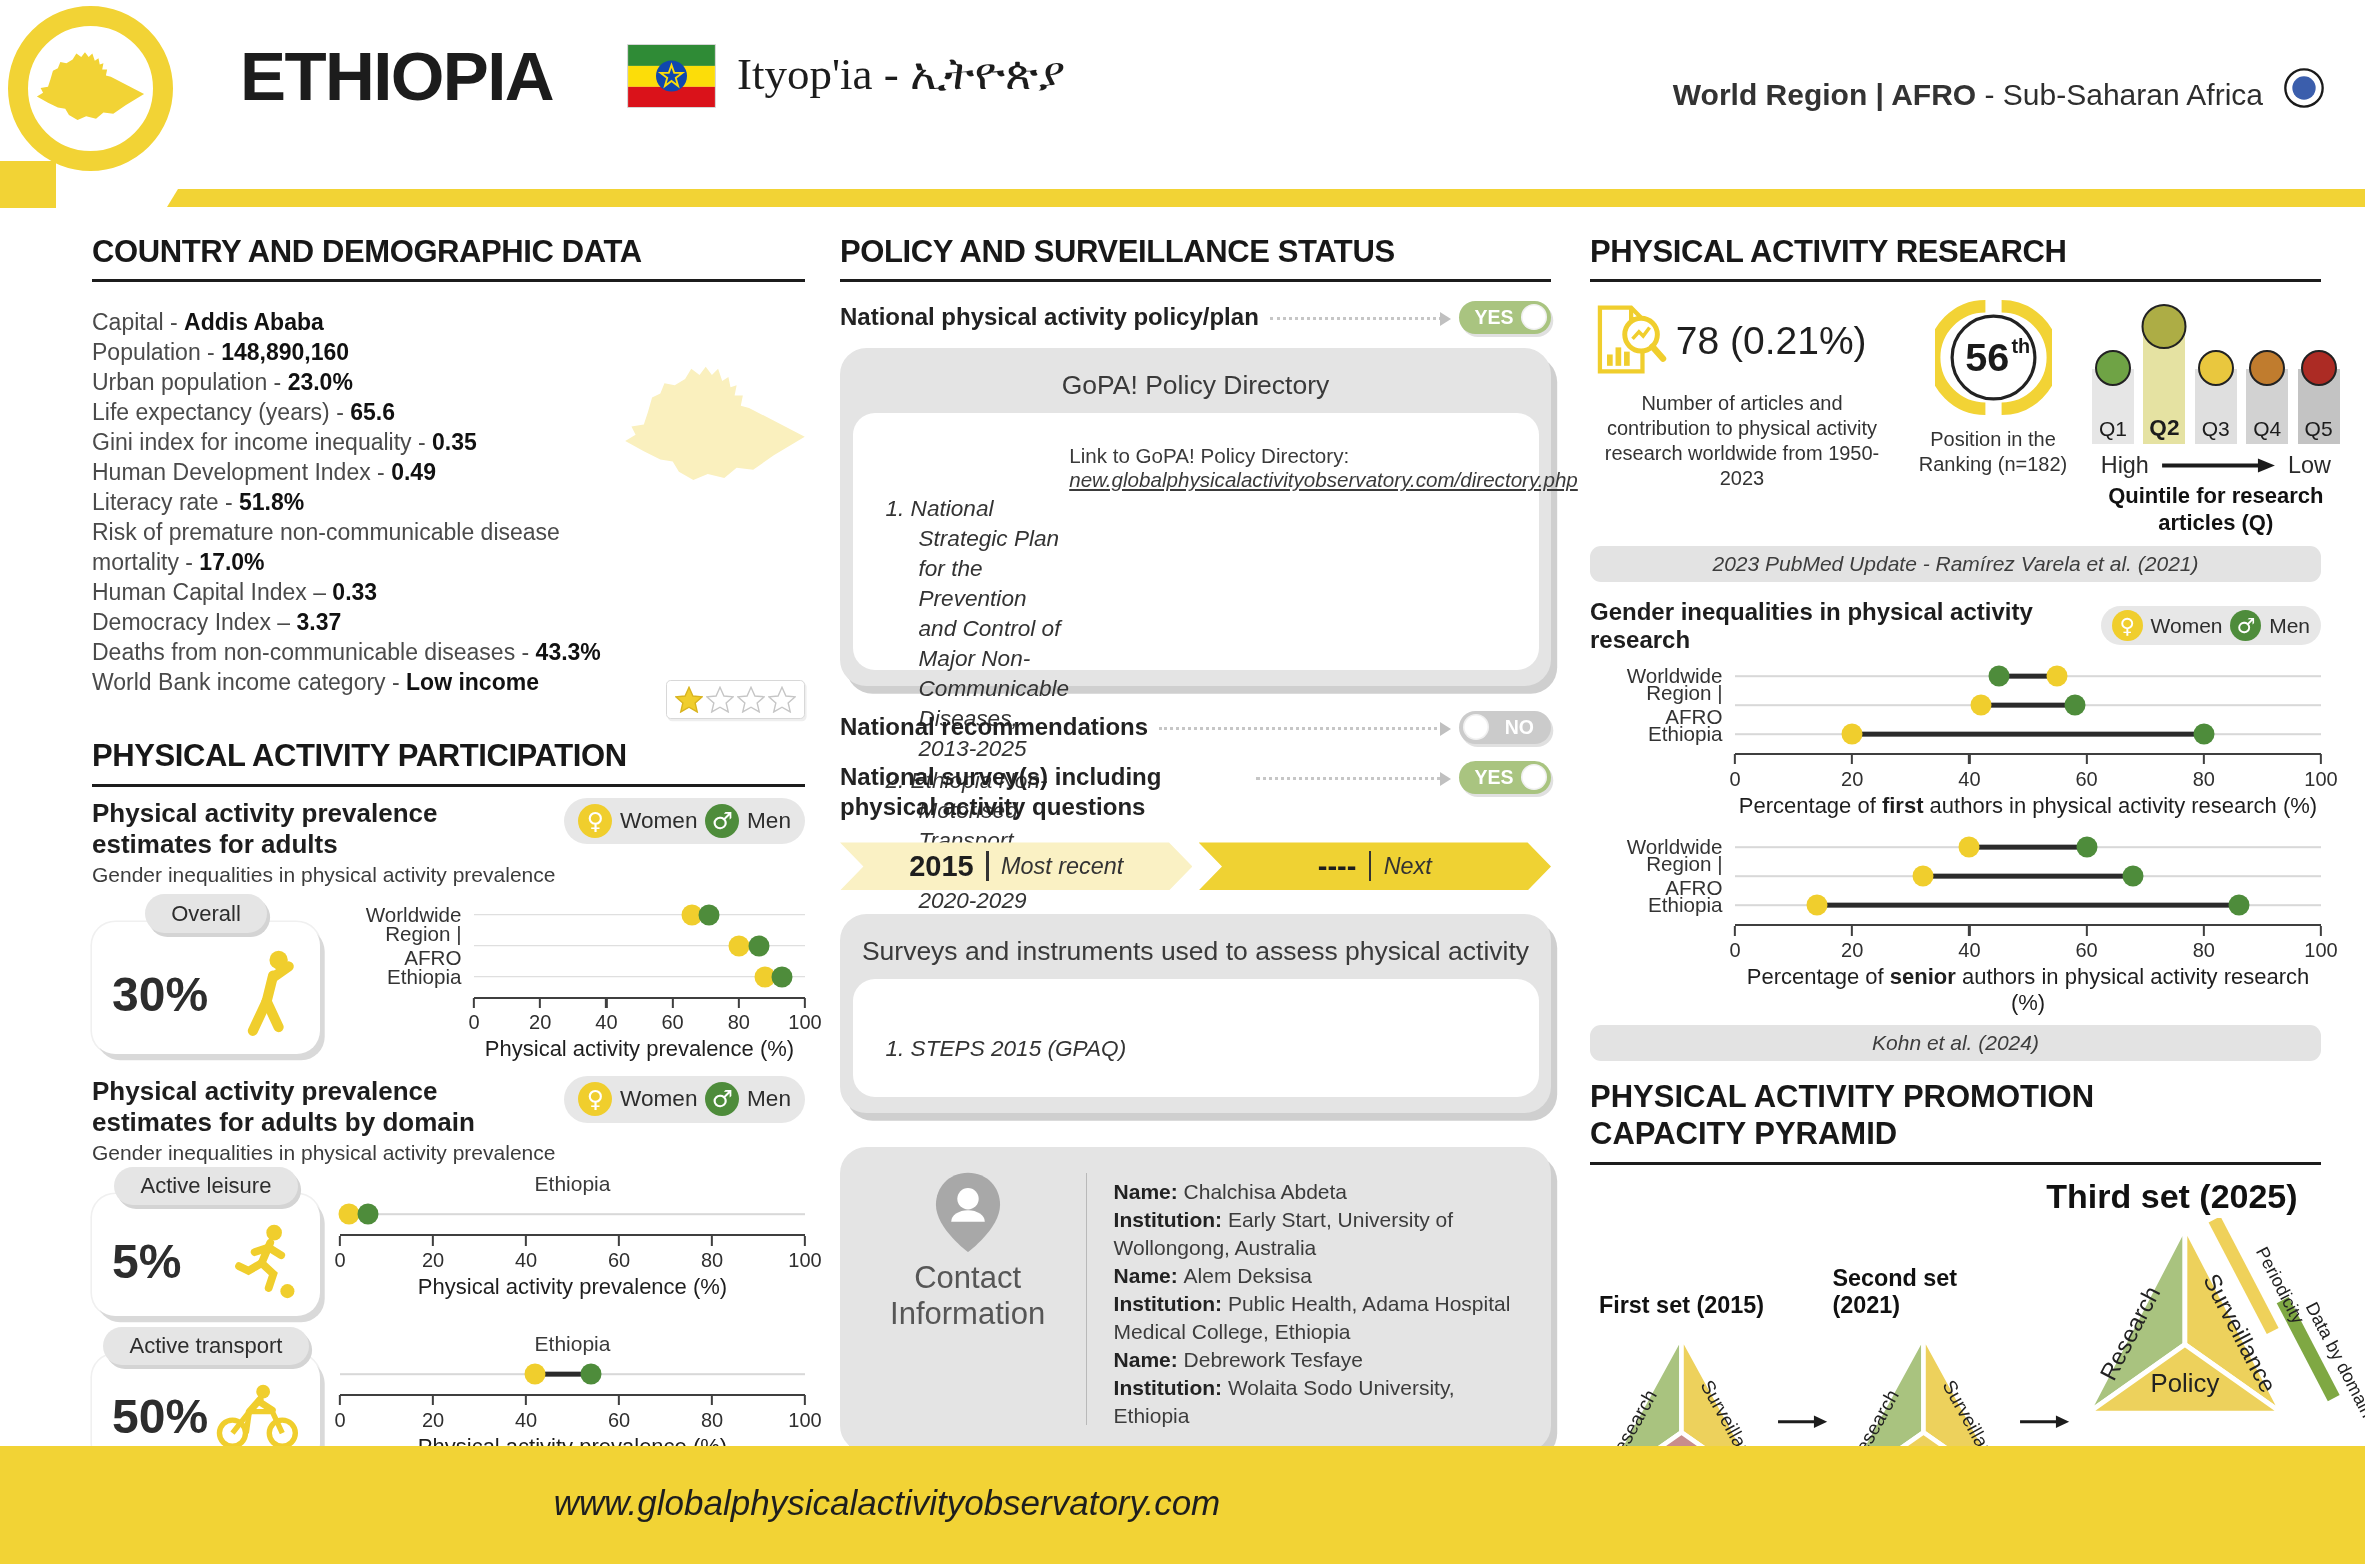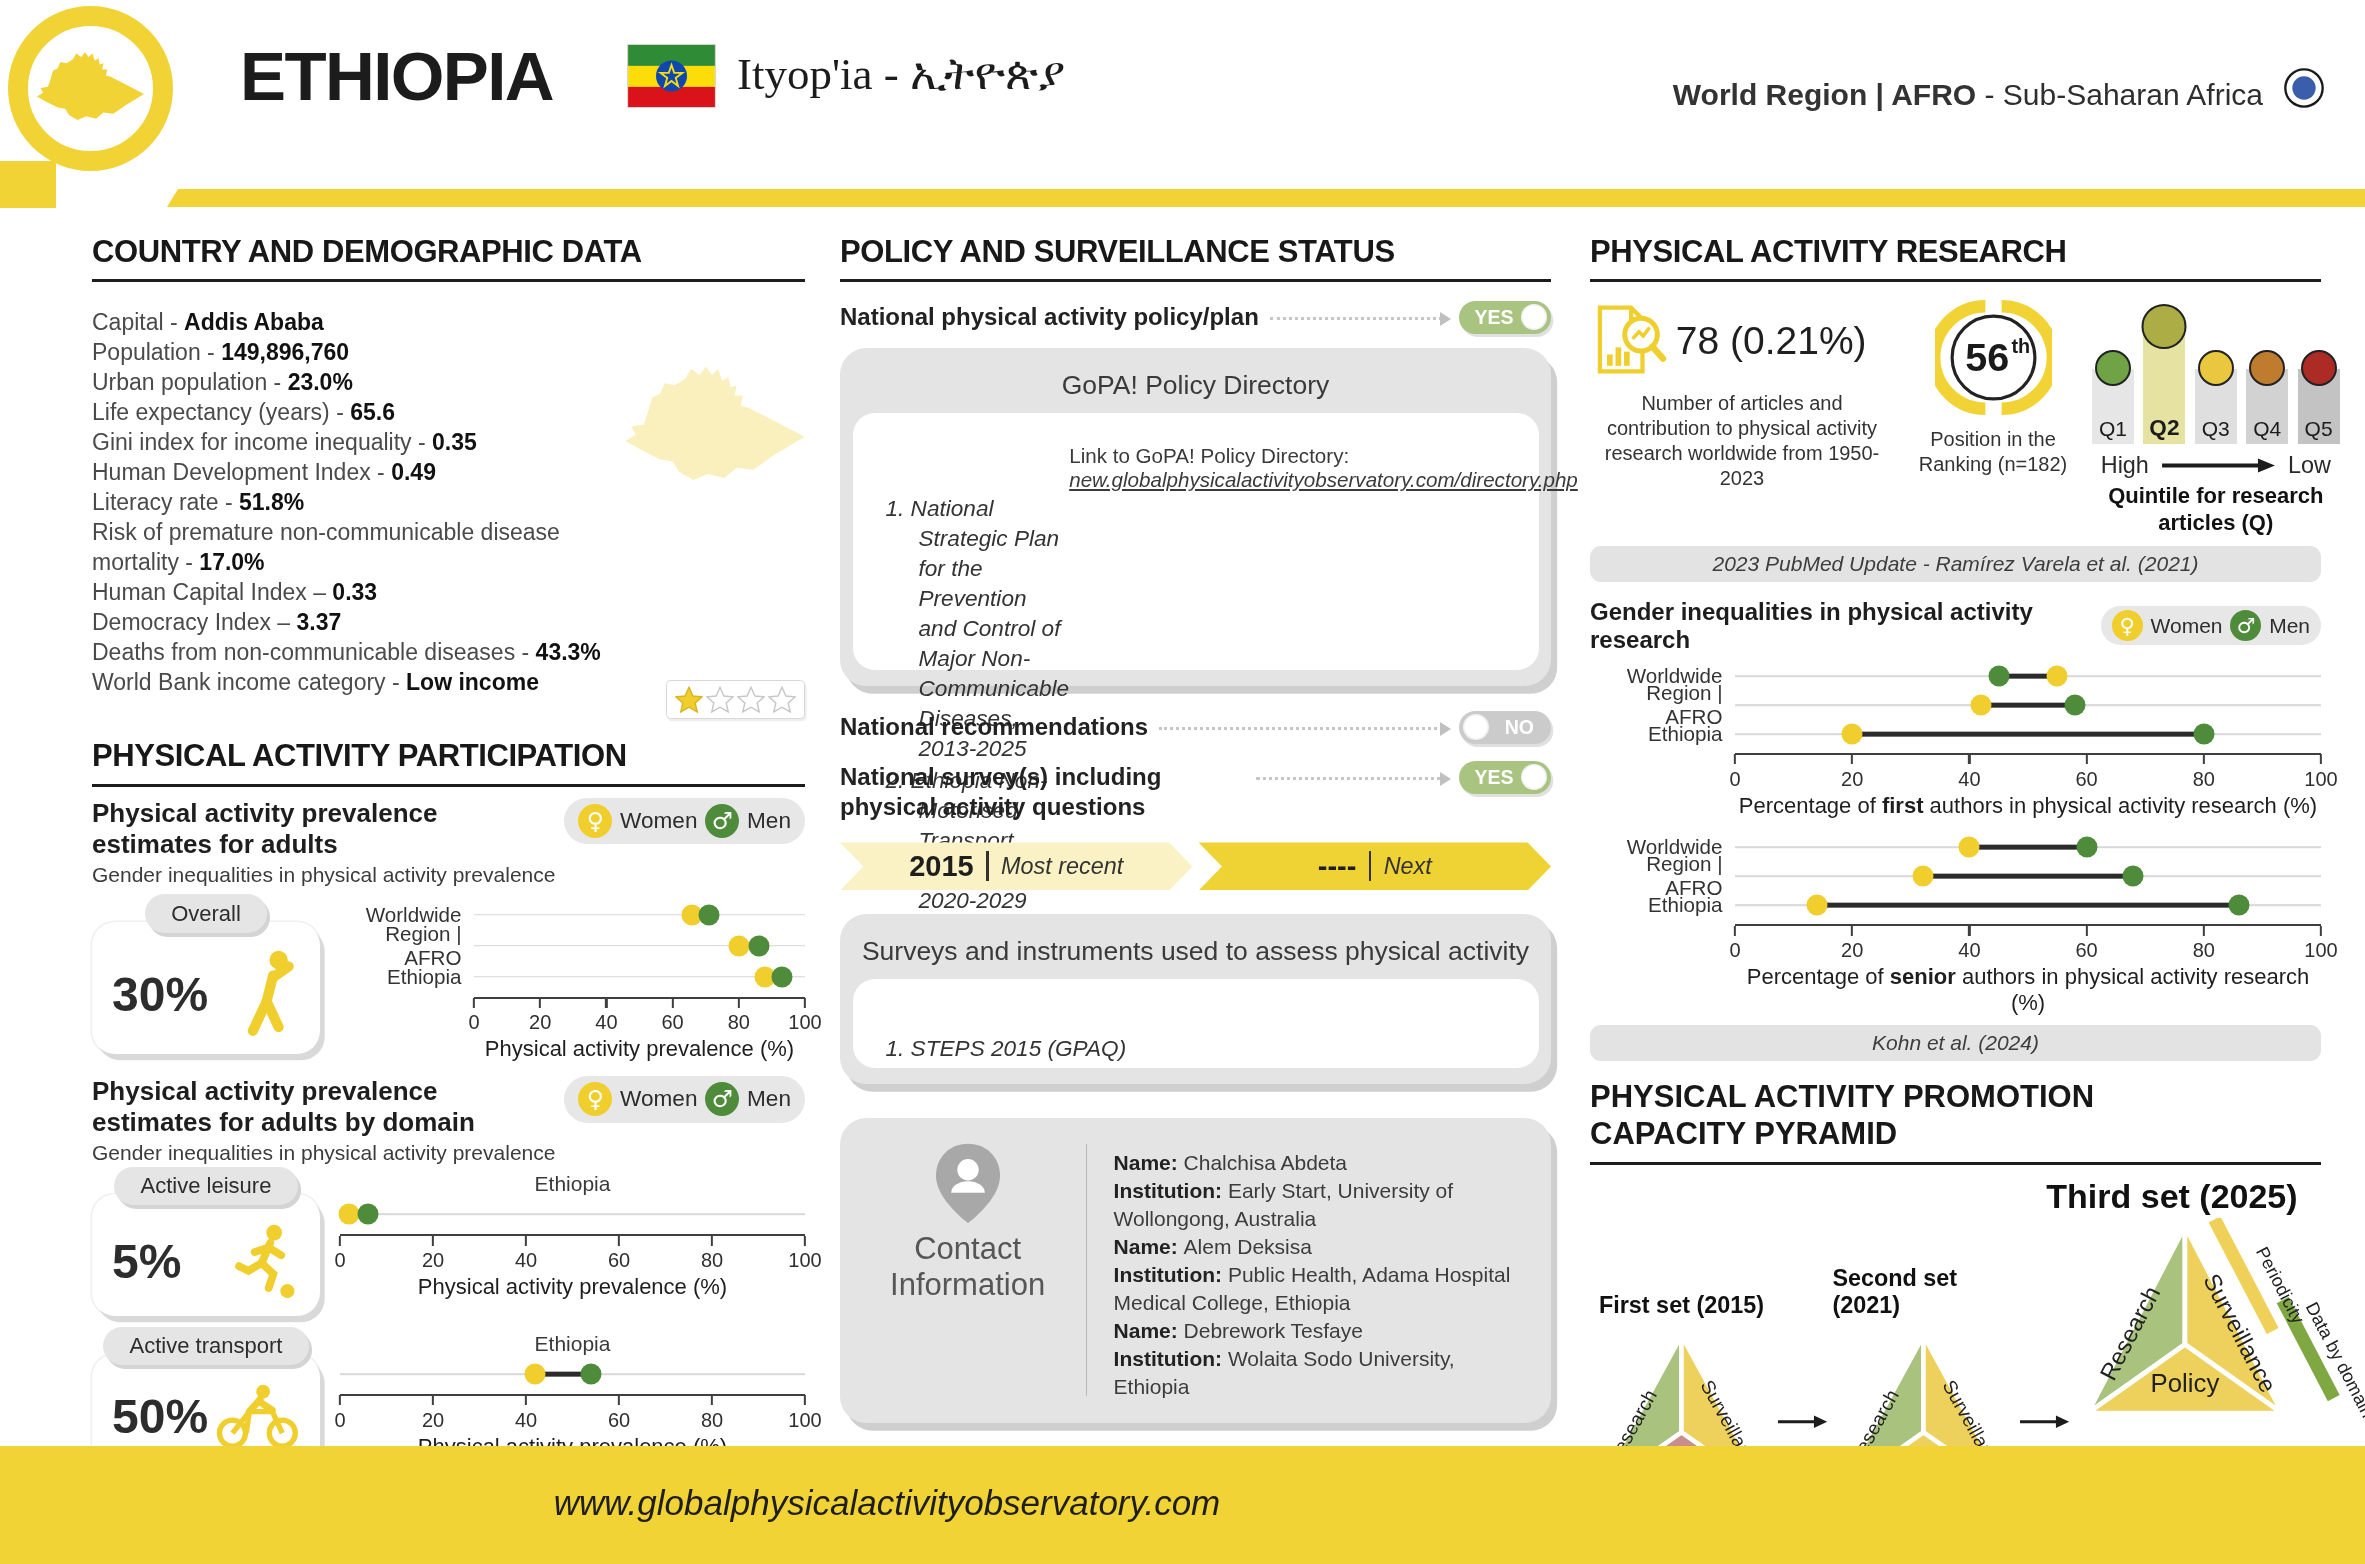--- a/index.html
+++ b/index.html
@@ -96,21 +96,21 @@
 
   .gray-card { background:#e4e4e4; border-radius:26.5px; box-shadow:6.2px 7.8px 0 #cfcfcf; padding:12.5px 12.5px 15.6px; }
   .gc-title { text-align:center; font-size:26.5px; color:#3a3a3a; padding:9.4px 0 12.5px; }
   .white-inner { background:#fff; border-radius:22px; padding:20px 33px 17px; display:flex; flex-direction:row; }
   #dir-inner { height:257px; }
   #dir-list { padding-top:61px; font-style:italic; font-size:22.6px; line-height:30px; color:#333; }
   .dir-item { padding-left:33px; text-indent:-33px; margin-bottom:1.6px; }
   #dir-divider { border-top:1.6px solid #cfcfcf; margin-top:auto; }
   #dir-link-line { font-size:20.6px; color:#3a3a3a; padding-top:11px; }
   #dir-link-line a { color:#3a3a3a; font-style:italic; }
-  #survey-inner { height:89px; }
+  #survey-inner { height:118px; }
   #survey-list { padding-top:37px; font-style:italic; font-size:22.6px; color:#333; }
 
   .chev-row { display:flex; gap:6.2px; margin-top:20px; }
   .chev { height:48px; flex:1; clip-path:polygon(0 0,calc(100% - 23.4px) 0,100% 50%,calc(100% - 23.4px) 100%,0 100%,23.4px 50%);
           display:flex; align-items:center; justify-content:center; gap:12.5px; }
   .chev.light { background:#faf1c4;text-align:center; } .chev.dark { background:#efd233; }
   .chev .yr { font-size:29px; font-weight:bold; color:#1e1e1e; }
   .chev .bar { width:2.3px; height:30px; background:#333; }
   .chev .it { font-size:23.4px; font-style:italic; color:#333; }
 
@@ -202,21 +202,21 @@
     <circle cx="27" cy="27" r="15" fill="#3B5EAC"></circle>
   </svg>
 </div>
 
 <div id="col1" class="col">
   <h1 class="sec">COUNTRY AND DEMOGRAPHIC DATA</h1>
 
   <div id="demo-block">
     <div id="demo-list">
         <div class="demo-line"><span>Capital - </span><b>Addis Ababa</b></div>
-        <div class="demo-line"><span>Population - </span><b>149,896,760</b></div>
+        <div class="demo-line"><span>Population - </span><b>148,890,160</b></div>
         <div class="demo-line"><span>Urban population - </span><b>23.0%</b></div>
         <div class="demo-line"><span>Life expectancy (years) - </span><b>65.6</b></div>
         <div class="demo-line"><span>Gini index for income inequality - </span><b>0.35</b></div>
         <div class="demo-line"><span>Human Development Index - </span><b>0.49</b></div>
         <div class="demo-line"><span>Literacy rate - </span><b>51.8%</b></div>
         <div class="demo-line"><span>Risk of premature non-communicable disease mortality - </span><b>17.0%</b></div>
         <div class="demo-line"><span>Human Capital Index – </span><b>0.33</b></div>
         <div class="demo-line"><span>Democracy Index – </span><b>3.37</b></div>
         <div class="demo-line"><span>Deaths from non-communicable diseases - </span><b>43.3%</b></div>
         <div class="demo-line"><span>World Bank income category - </span><b>Low income</b></div>

